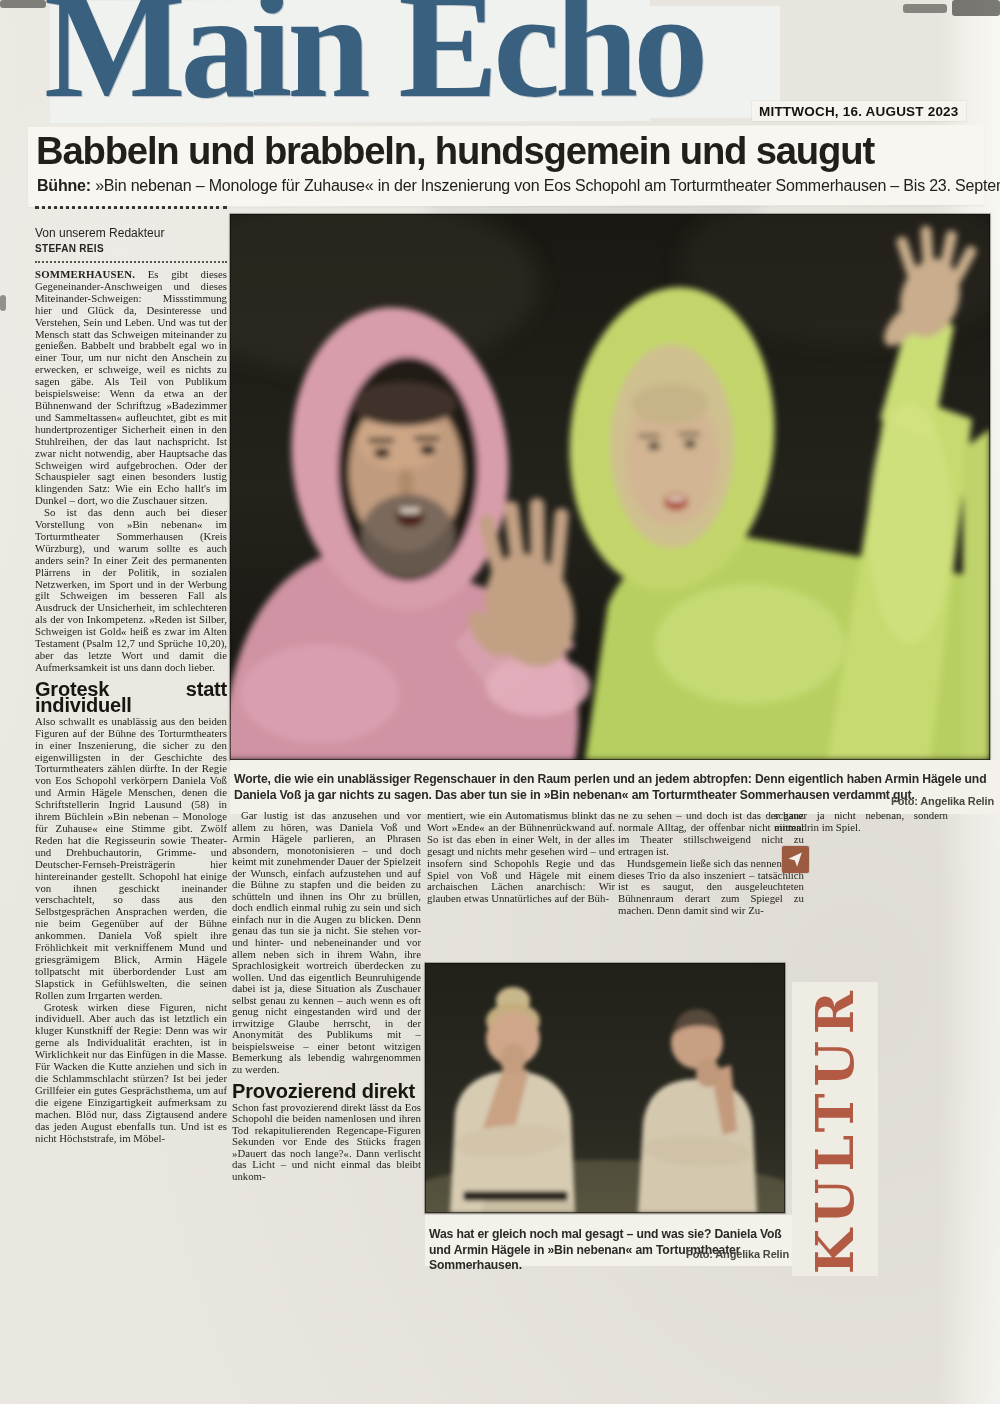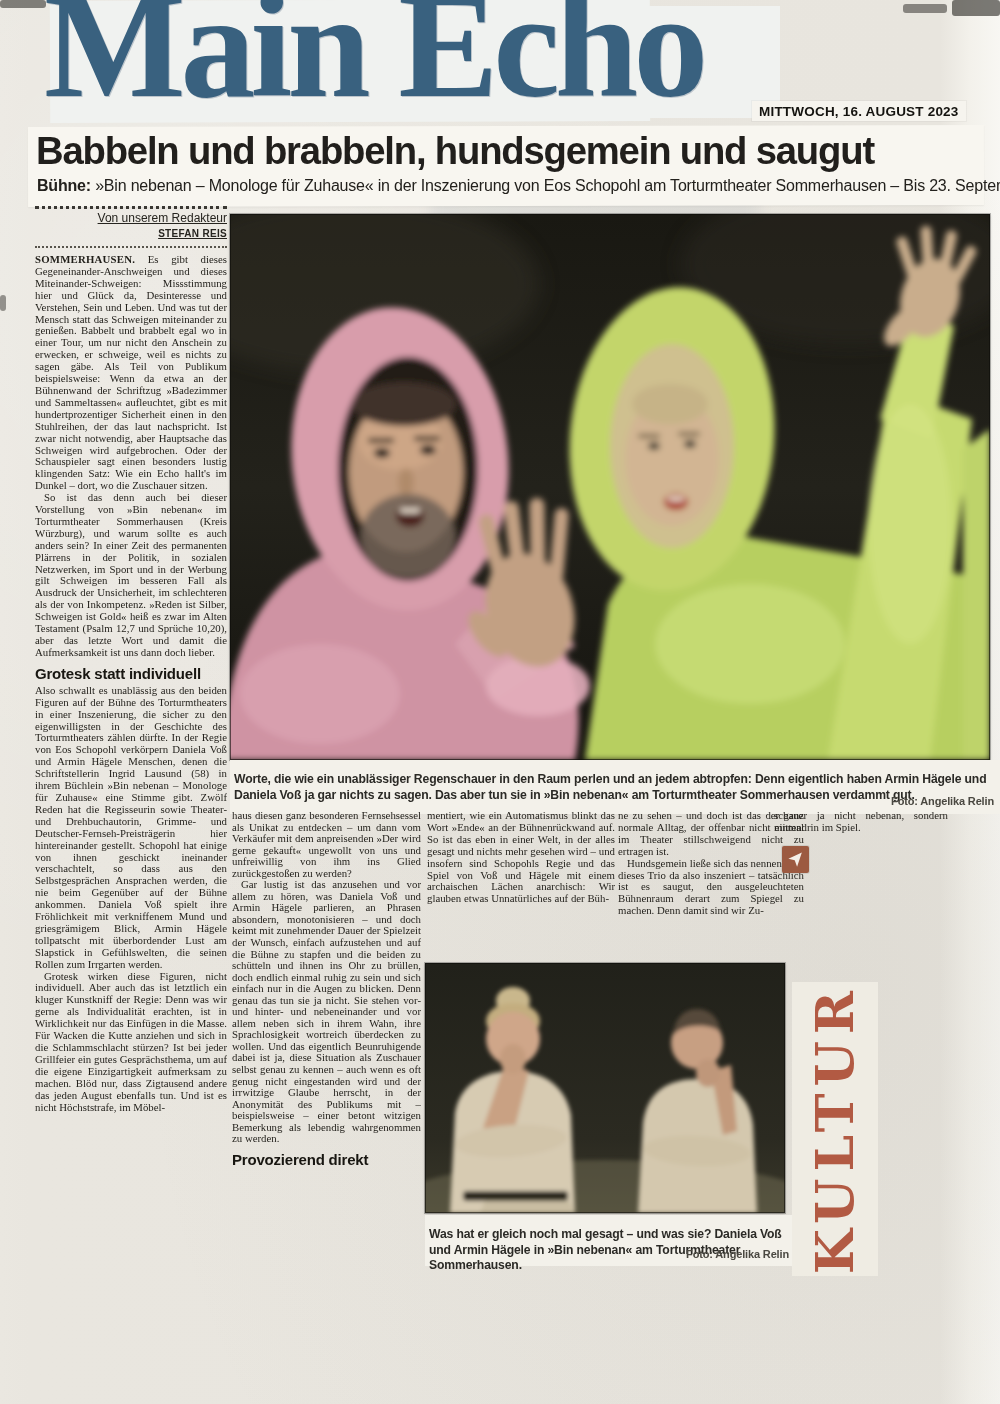--- a/index.html
+++ b/index.html
@@ -37,30 +37,30 @@
     left:37px;top:177px;width:940px;
     font-family:"Liberation Sans",sans-serif;font-size:16px;color:#23211d;
     letter-spacing:-.2px;white-space:nowrap;
   }
   .subhead .b{font-weight:bold;}
   
   .rule-dotted-heavy{border-top:3px dotted #3a3833;}
   .rule-dotted{border-top:2px dotted #57544c;}
   .col1{left:35px;top:206px;width:192px;height:1198px;overflow:hidden;}
   .byline{
-    text-align:right;font-family:"Liberation Sans",sans-serif;font-size:12px;
-    color:#26241f;margin:2px 0 5px 0;line-height:15px;text-decoration:underline;
+    text-align:left;font-family:"Liberation Sans",sans-serif;font-size:12px;
+    color:#26241f;margin:17px 0 5px 0;line-height:15px;
   }
   .byline .name{font-weight:bold;font-size:10px;letter-spacing:.3px;}
   .bodytext{font-size:10.8px;line-height:11.9px;text-align:justify;color:#201e19;}
   .bodytext p{margin:0;}
   .bodytext p.ind{text-indent:9px;}
   .lead{font-weight:bold;letter-spacing:.2px;}
   .colsub{
-    font-family:"Liberation Sans",sans-serif;font-weight:bold;font-size:15px;
+    font-family:"Liberation Sans",sans-serif;font-weight:bold;font-size:20px;
     letter-spacing:-.2px;color:#181611;margin:7px 0 3px 0;line-height:16px;
   }
   
   .photo{box-shadow:0 0 0 1px rgba(0,0,0,.25), 0 1px 3px rgba(0,0,0,.2);}
   .caption{
     background:#f3f1ea;font-family:"Liberation Sans",sans-serif;font-size:12.2px;
     line-height:15.5px;color:#2b2a26;padding:12px 6px 5px 4px;font-weight:bold;
     letter-spacing:-.15px;
   }
   .caption .credit{
@@ -216,23 +216,23 @@
     </svg>
   </div>
 
   <div class="abs caption cap-main">
     <span>Worte, die wie ein unablässiger Regenschauer in den Raum perlen und an jedem abtropfen: Denn eigentlich haben Armin Hägele und Daniela Voß ja gar nichts zu sagen. Das aber tun sie in »Bin nebenan« am Torturmtheater Sommerhausen verdammt gut.</span>
     <span class="credit">Foto: Angelika Relin</span>
   </div>
 
   <div class="abs lowcol col2">
     <div class="bodytext">
-      <p>haus diesen ganz besonderen Fernsehsessel als Unikat zu entdecken – um dann vom Verkäufer mit dem anpreisenden »Der wird gerne gekauft« ungewollt von uns und unfreiwillig von ihm ins Glied zurückgestoßen zu werden?</p>
       <p class="ind">Gar lustig ist das anzusehen und vor allem zu hören, was Daniela Voß und Armin Hägele parlieren, an Phrasen absondern, monotonisieren – und doch keimt mit zunehmender Dauer der Spielzeit der Wunsch, einfach aufzustehen und auf die Bühne zu stapfen und die beiden zu schütteln und ihnen ins Ohr zu brüllen, doch endlich einmal ruhig zu sein und sich einfach nur in die Augen zu blicken. Denn genau das tun sie ja nicht. Sie stehen vor- und hinter- und nebeneinander und vor allem neben sich in ihrem Wahn, ihre Sprachlosigkeit wortreich überdecken zu wollen. Und das eigentlich Beunruhigende dabei ist ja, diese Situation als Zuschauer selbst genau zu kennen – auch wenn es oft genug nicht eingestanden wird und der irrwitzige Glaube herrscht, in der Anonymität des Publikums mit – beispielsweise – einer betont witzigen Bemerkung als lebendig wahrgenommen zu werden.</p>
       <div class="colsub">Provozierend direkt</div>
+      <p>Schon fast provozierend direkt lässt da Eos Schopohl die beiden namenlosen und ihren Tod rekapitulierenden Regencape-Figuren Sekunden vor Ende des Stücks fragen »Dauert das noch lange?«. Dann verlischt das Licht – und nicht einmal das bleibt unkom-</p>
     </div>
   </div>
 
   <div class="abs lowcol col3">
     <div class="bodytext">
       <p>mentiert, wie ein Automatismus blinkt das Wort »Ende« an der Bühnenrückwand auf. So ist das eben in einer Welt, in der alles gesagt und nichts mehr gesehen wird – und insofern sind Schopohls Regie und das Spiel von Voß und Hägele mit einem archaischen Lächen anarchisch: Wir glauben etwas Unnatürliches auf der Büh-</p>
     </div>
   </div>
 
   <div class="abs lowcol col4">

